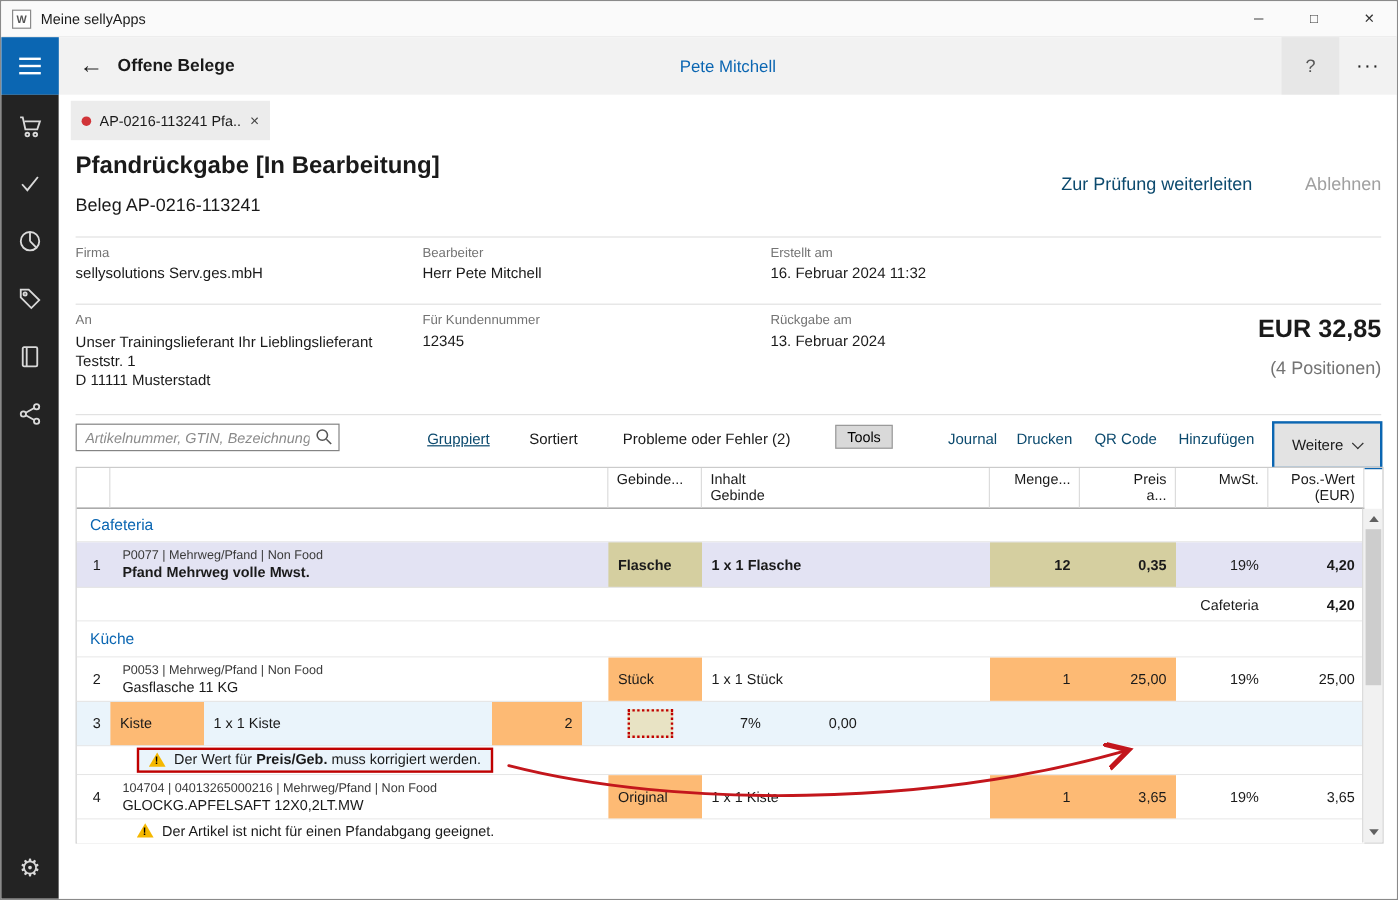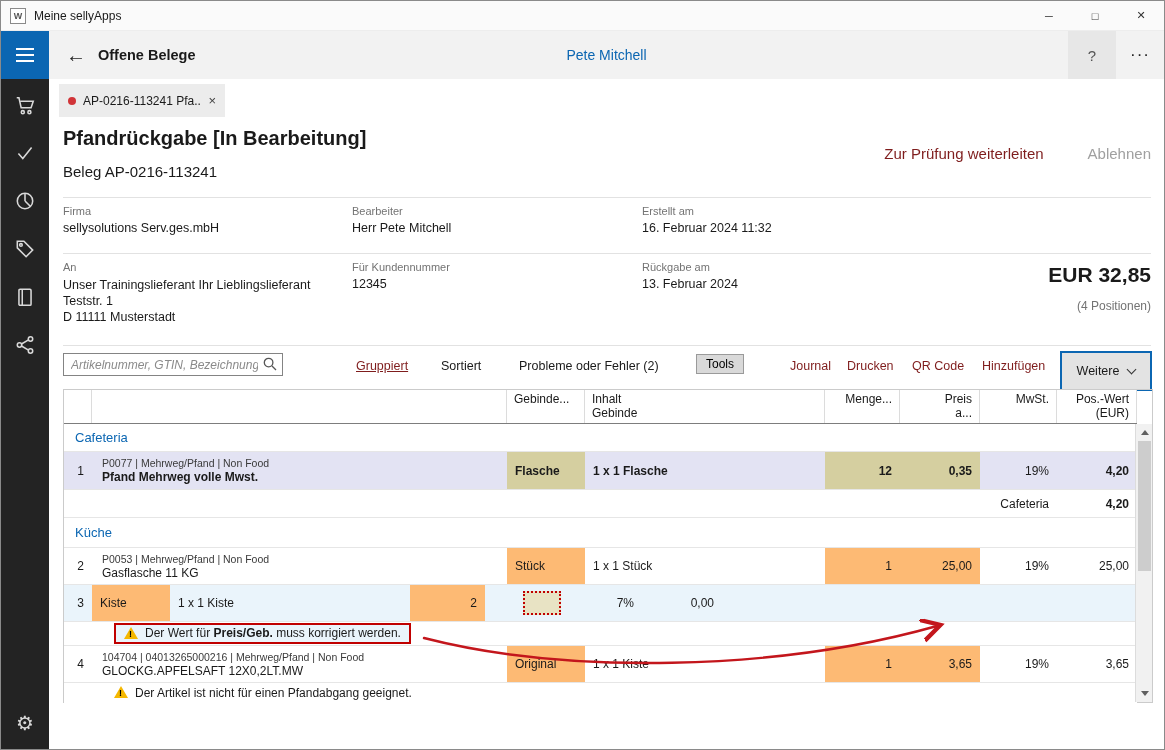--- a/index.html
+++ b/index.html
@@ -35,28 +35,28 @@
   .tab { position:absolute; left:10px; top:5px; height:33px; width:166px; background:#ececec; display:flex; align-items:center; padding:0 9px; gap:7px; cursor:pointer; }
   .tab-dot { width:8px; height:8px; border-radius:50%; background:#d13438; flex:0 0 auto; }
   .tab-label { font-size:12px; white-space:nowrap; overflow:hidden; }
   .tab-close { margin-left:auto; font-size:13px; color:#444; cursor:pointer; }
 
   
   .content { position:absolute; left:48px; top:116px; right:0; bottom:0; background:#fff; }
   .h1 { position:absolute; left:14px; top:10px; font-size:20px; font-weight:bold; }
   .beleg { position:absolute; left:14px; top:46px; font-size:15px; }
   .doc-actions { position:absolute; right:13px; top:28px; font-size:15px; display:flex; gap:44px; }
-  .link { color:#7f1d1d; cursor:pointer; text-decoration:none; }
+  .link { color:#0c4a6e; cursor:pointer; text-decoration:none; }
   .action-reject { color:#a0a0a0; cursor:pointer; }
   .divider { position:absolute; left:14px; right:13px; border-top:1px solid #e2e2e2; height:0; }
   .lab { position:absolute; color:#737373; font-size:11px; }
   .val { position:absolute; font-size:12.5px; }
   .an-block { position:absolute; left:14px; top:160px; font-size:12.5px; line-height:16px; }
   .total { position:absolute; right:13px; top:146px; font-size:21px; font-weight:bold; }
-  .positions { position:absolute; right:13px; top:182px; font-size:12px; color:#737373; }
+  .positions { position:absolute; right:13px; top:182px; font-size:15px; color:#737373; }
 
   
   .search-wrap { position:absolute; left:14px; top:236px; width:220px; height:23px; }
   .search-input { width:100%; height:100%; border:1px solid #848484; padding:0 24px 0 7px; font-size:12px; font-family:inherit; }
   .search-input::placeholder { font-style:italic; color:#8a8a8a; }
   .search-icon { position:absolute; right:5px; top:3px; }
   .tool-link { position:absolute; top:242px; font-size:12.5px; cursor:pointer; white-space:nowrap; }
   .u { text-decoration:underline; }
   .btn-tools { position:absolute; left:647px; top:237px; background:#d9d9d9; border:1px solid #9a9a9a; padding:2px 9px; font-size:12px; cursor:pointer; }
   .btn-weitere { position:absolute; left:1011px; top:234px; width:92px; height:40px; background:#e3e3e3; border:2px solid #0b66b2; display:flex; align-items:center; justify-content:center; gap:9px; font-size:12.5px; cursor:pointer; }

